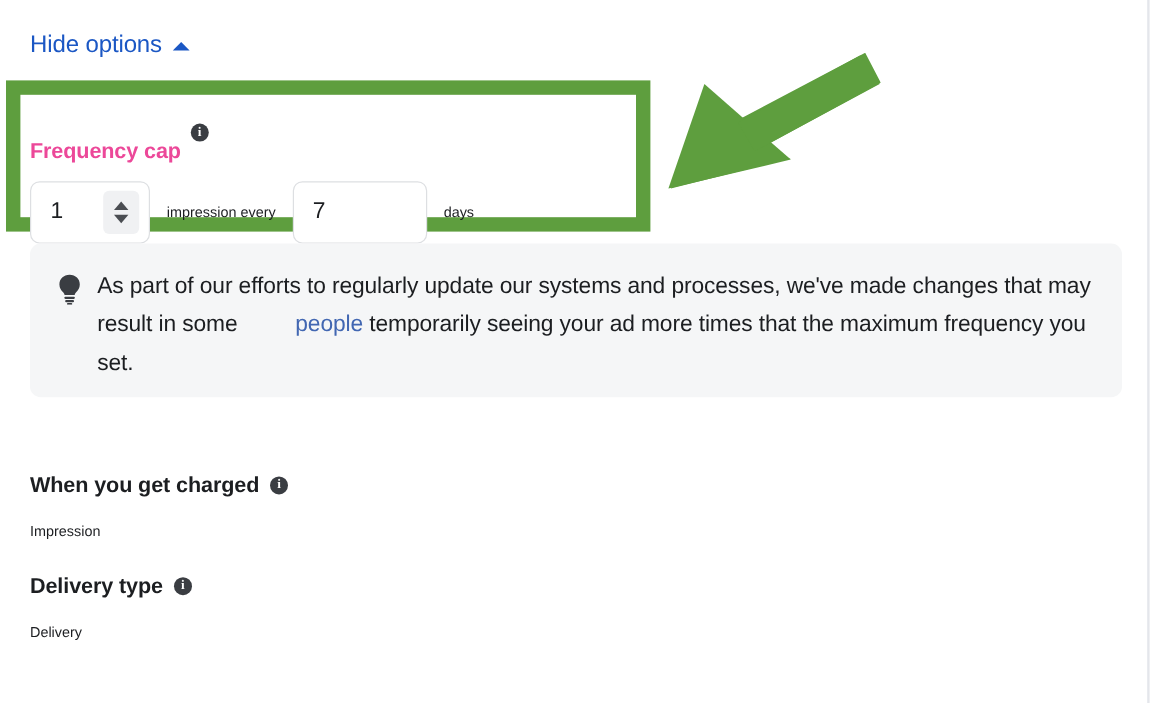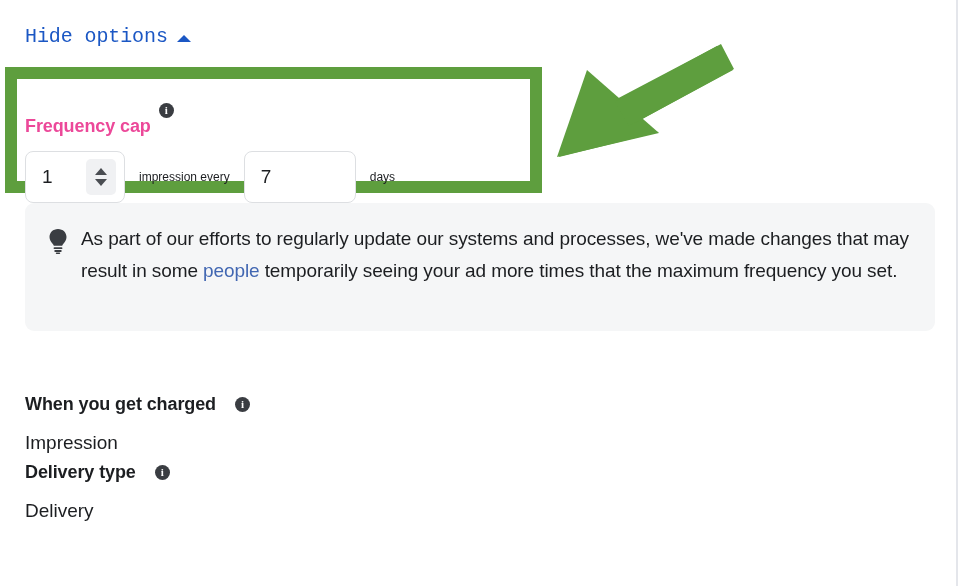--- a/index.html
+++ b/index.html
@@ -34,21 +34,20 @@
 
   
   .hide-options {
     position: absolute;
     left: 25px;
     top: 24px;
     display: flex;
     align-items: center;
     gap: 9px;
     cursor: pointer;
-    font-family: Liberation Mono, monospace;
   }
   .hide-options-label {
     font-size: 20px;
     line-height: 26px;
     color: #1b57c4;
     font-weight: 400;
     letter-spacing: -0.1px;
   }
   .caret-up {
     width: 0;
@@ -210,44 +209,45 @@
   .banner-text {
     font-size: 19px;
     line-height: 32px;
     color: #1c1e21;
     letter-spacing: -0.1px;
   }
   .banner-link {
     color: #4267b2;
     text-decoration: none;
     cursor: pointer;
+    margin-left: 43px;
   }
 
   
   .detail-section { position: absolute; left: 25px; }
   .detail-head {
     display: flex;
     align-items: center;
-    gap: 19px;
+    gap: 9px;
   }
   .detail-title {
     font-size: 18px;
     font-weight: 700;
     color: #1c1e21;
     line-height: 24px;
     letter-spacing: -0.1px;
   }
   .detail-value {
-    font-size: 19px;
+    font-size: 12px;
     color: #1c1e21;
     margin-top: 15px;
     line-height: 24px;
   }
   #section-charged { top: 392px; }
-  #section-delivery { top: 460px; }
+  #section-delivery { top: 476px; }
 </style>
 </head>
 <body>
 
 <div id="page">
 
   <div class="panel-divider"></div>
 
   <div class="hide-options">
     <span class="hide-options-label">Hide options</span>

